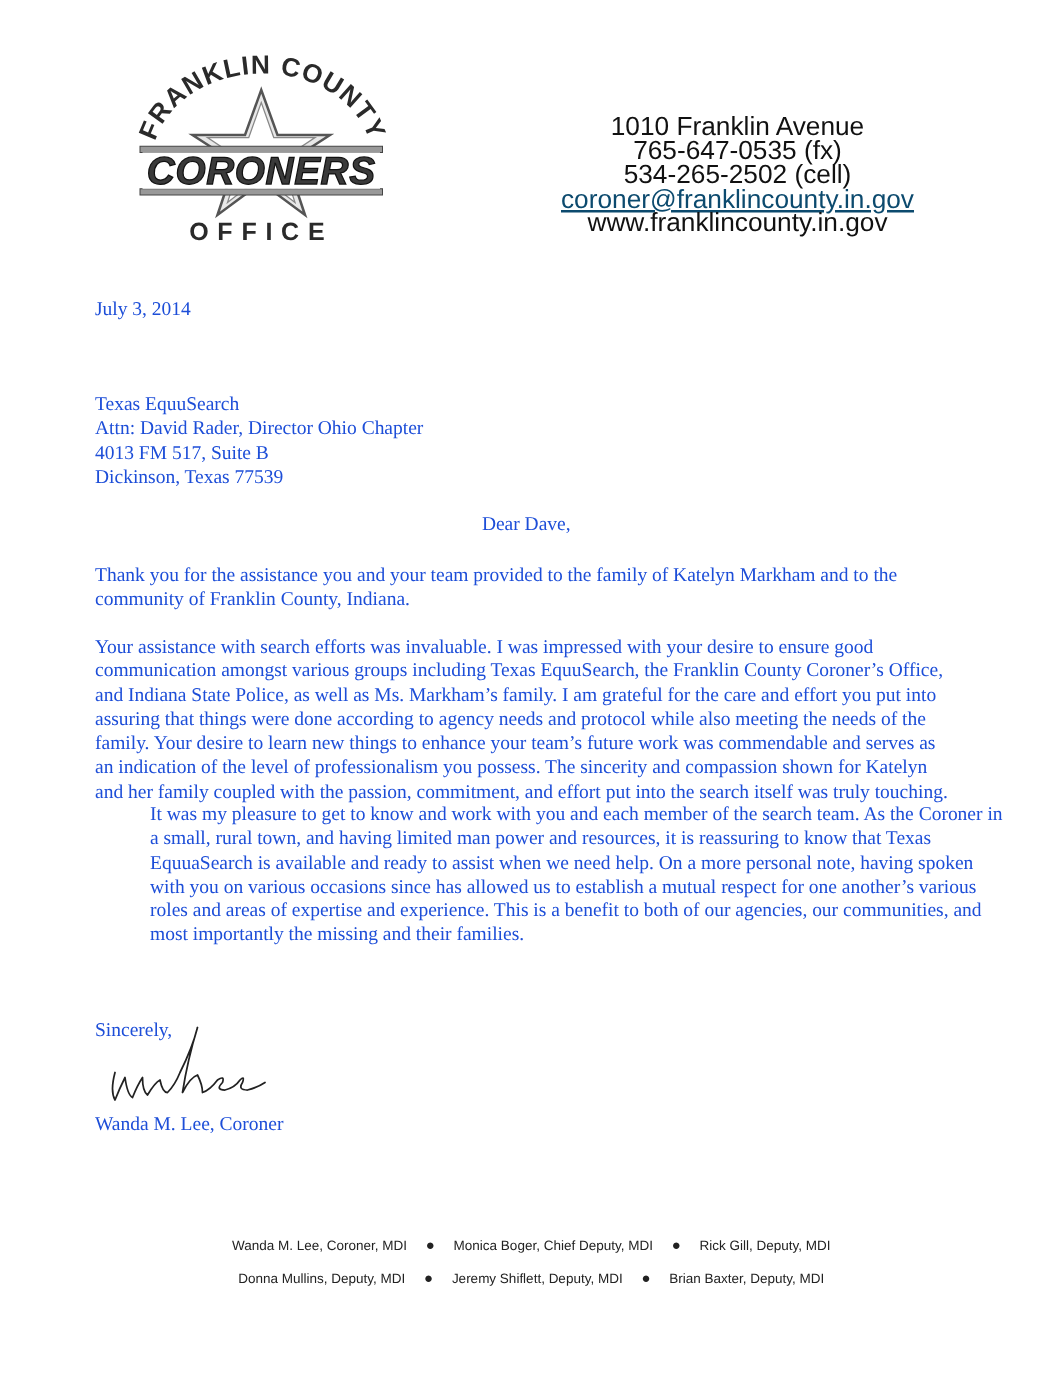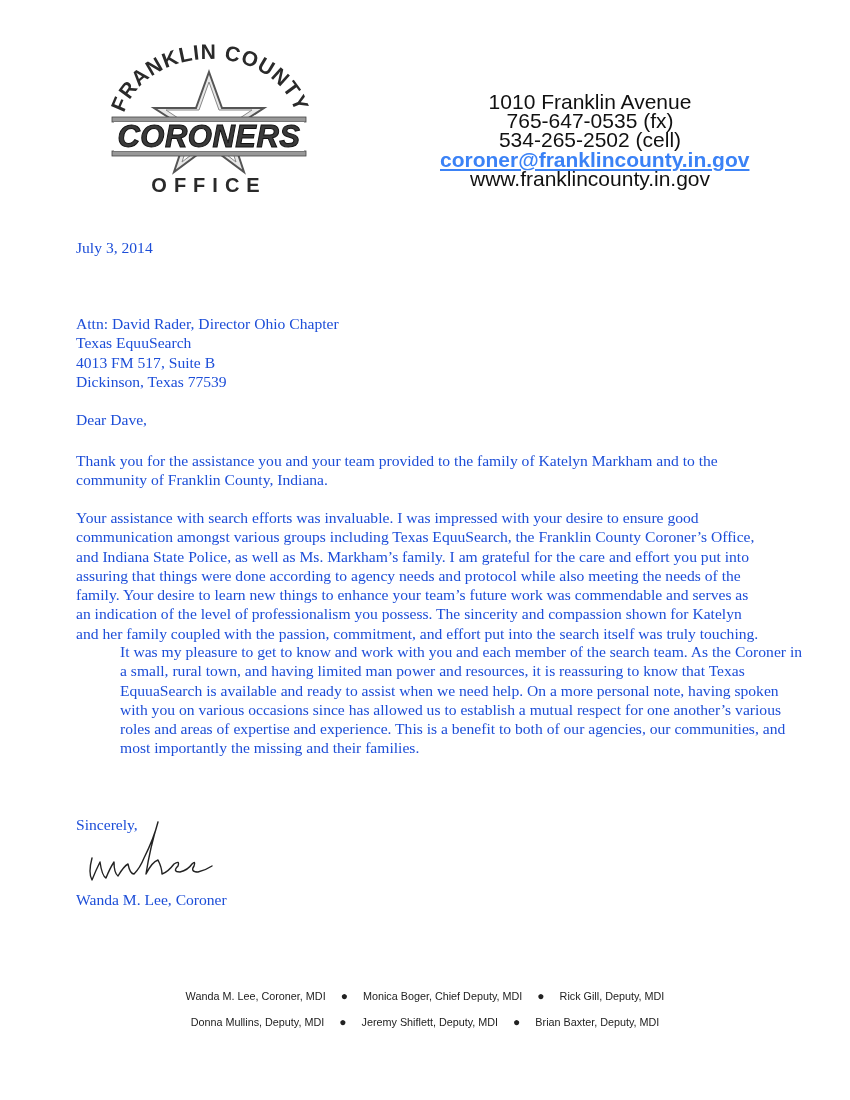--- a/index.html
+++ b/index.html
@@ -28,38 +28,37 @@
       top: 60px;
       width: 300px;
       text-align: center;
       font-family: "Liberation Sans", sans-serif;
       font-size: 21px;
       line-height: 19.2px;
       color: #111;
       margin-top: 32px;
     }
     .contact .email {
-      color: #3b82f6;
+      color: #0c4a6e;
       text-decoration: underline;
       display: block;
-      font-weight: bold;
     }
     .contact div { display: block; }
     .letter {
       position: absolute;
       left: 76px;
       width: 690px;
       font-family: "Liberation Serif", serif;
       font-size: 15.6px;
       line-height: 19.3px;
       color: #1d4ed8;
     }
     .date { top: 238px; }
     .recipient { top: 314px; }
-    .salutation { top: 410px; }
+    .salutation { top: 410px; text-align: center; }
     .para1 { top: 451px; }
     .para2 { top: 508px; }
     .para3 { top: 642px; margin-left: 44px; }
     .closing { top: 815px; }
     .signature {
       position: absolute;
       left: 84px;
       top: 818px;
       width: 150px;
       height: 70px;
@@ -117,22 +116,22 @@
   <div>1010 Franklin Avenue</div>
   <div>765-647-0535 (fx)</div>
   <div>534-265-2502 (cell)</div>
   <a class="email">coroner@franklincounty.in.gov</a>
   <div>www.franklincounty.in.gov</div>
 </div>
 
 <div class="letter date">July 3, 2014</div>
 
 <div class="letter recipient">
+  <div>Texas EquuSearch</div>
   <div>Attn: David Rader, Director Ohio Chapter</div>
-  <div>Texas EquuSearch</div>
   <div>4013 FM 517, Suite B</div>
   <div>Dickinson, Texas 77539</div>
 </div>
 
 <div class="letter salutation">Dear Dave,</div>
 
 <div class="letter para1">
   <p>Thank you for the assistance you and your team provided to the family of Katelyn Markham and to the community of Franklin County, Indiana.</p>
 </div>
 <div class="letter para2">

